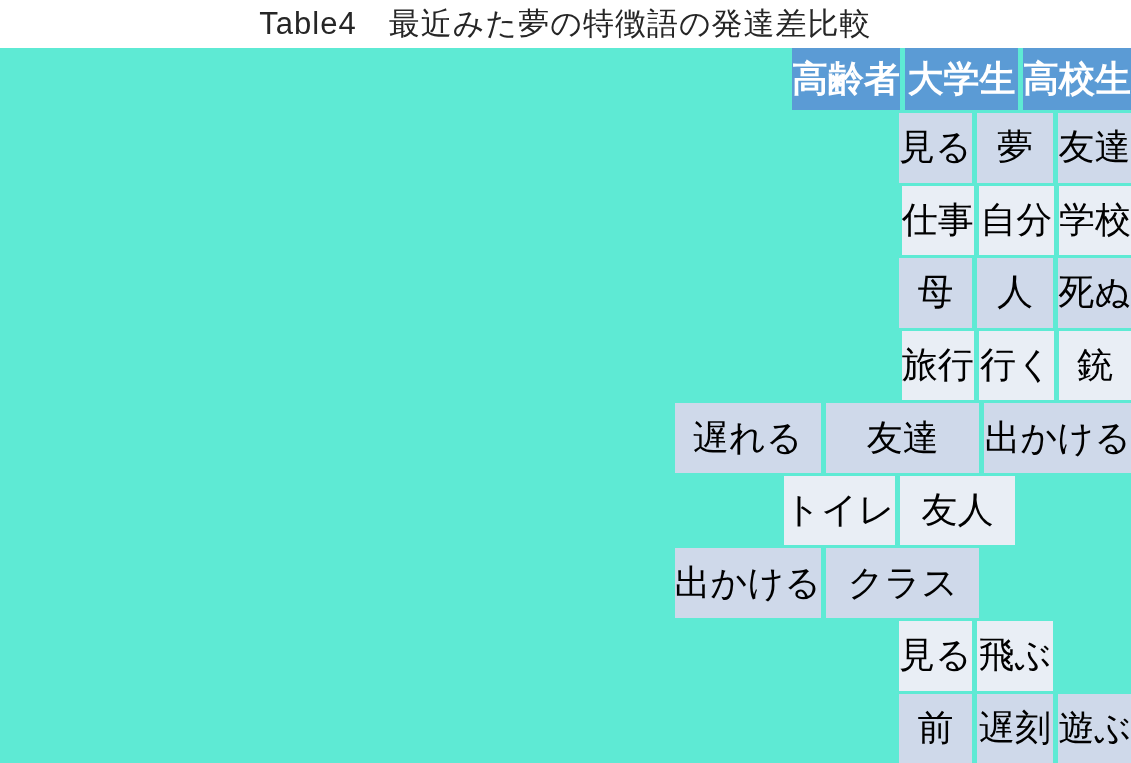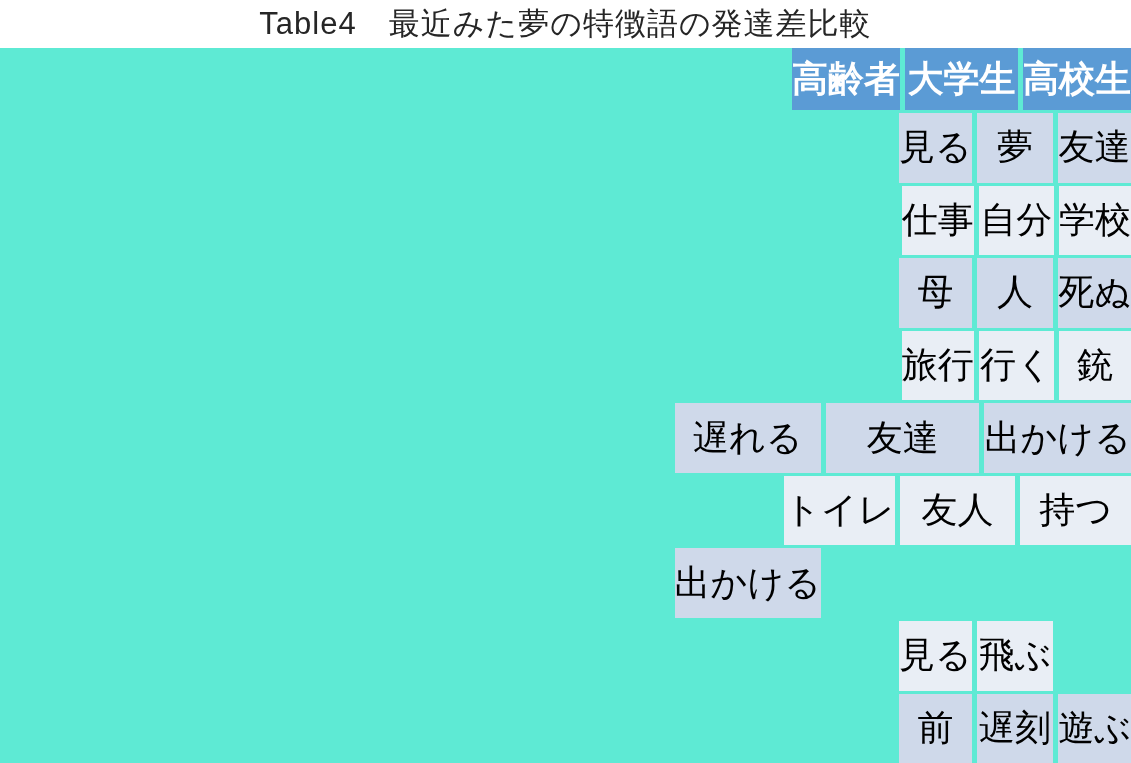--- a/index.html
+++ b/index.html
@@ -94,24 +94,24 @@
       <div class="cell">銃</div>
     </div>
     <div class="row dark">
       <div class="cell">遅れる</div>
       <div class="cell">友達</div>
       <div class="cell">出かける</div>
     </div>
     <div class="row light">
       <div class="cell">トイレ</div>
       <div class="cell">友人</div>
-      <div class="cell">持つ</div>
     </div>
     <div class="row dark">
       <div class="cell">出かける</div>
+      <div class="cell">クラス</div>
     </div>
     <div class="row light">
       <div class="cell">見る</div>
       <div class="cell">飛ぶ</div>
     </div>
     <div class="row dark">
       <div class="cell">前</div>
       <div class="cell">遅刻</div>
       <div class="cell">遊ぶ</div>
     </div>

